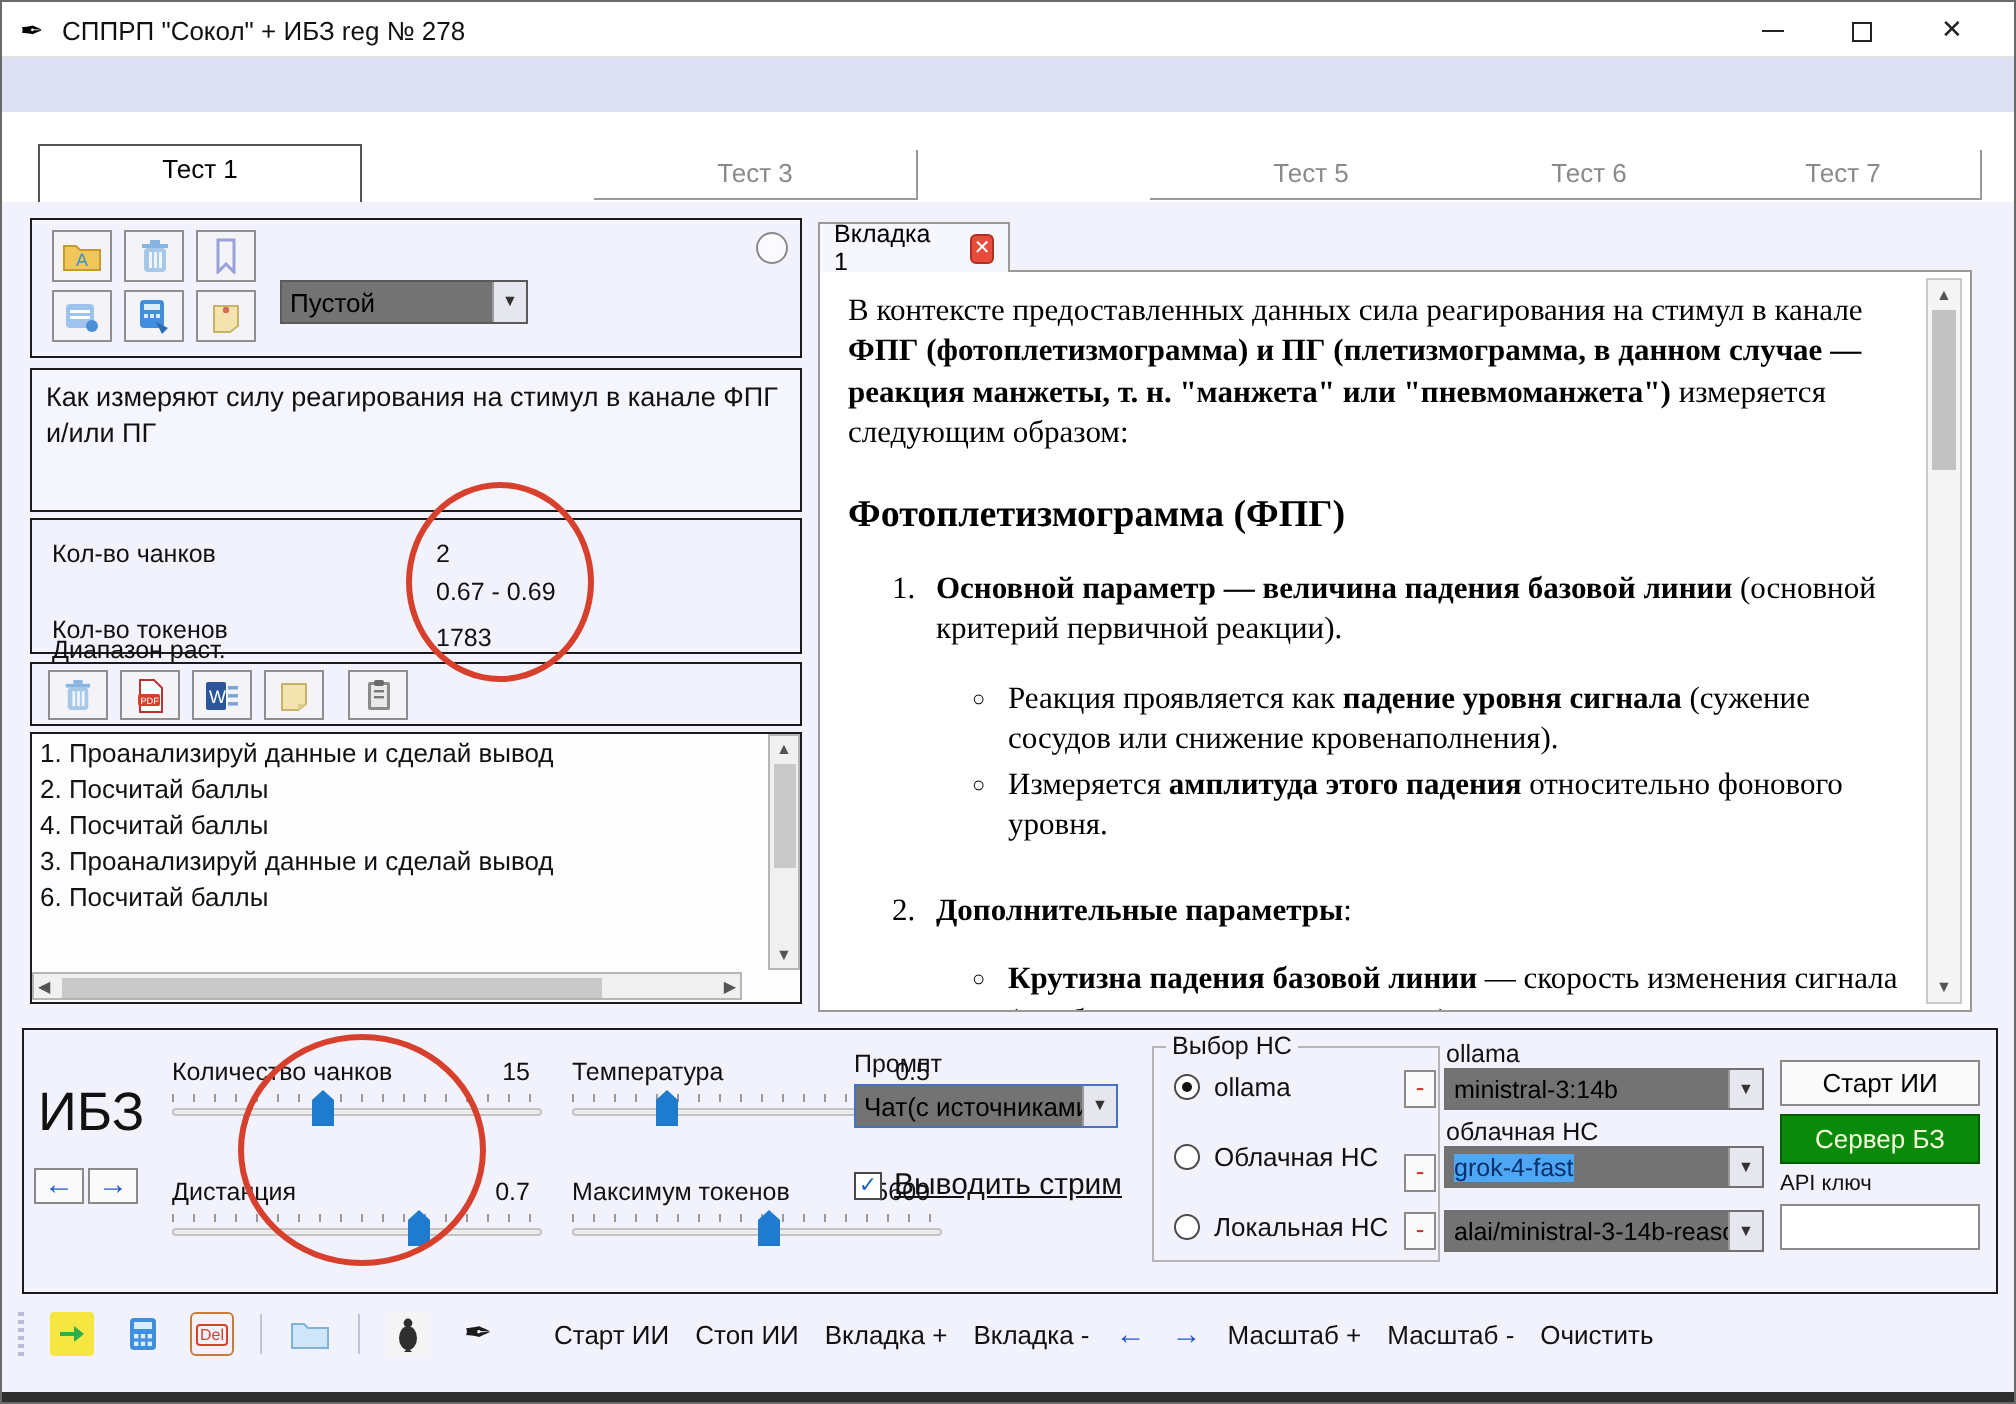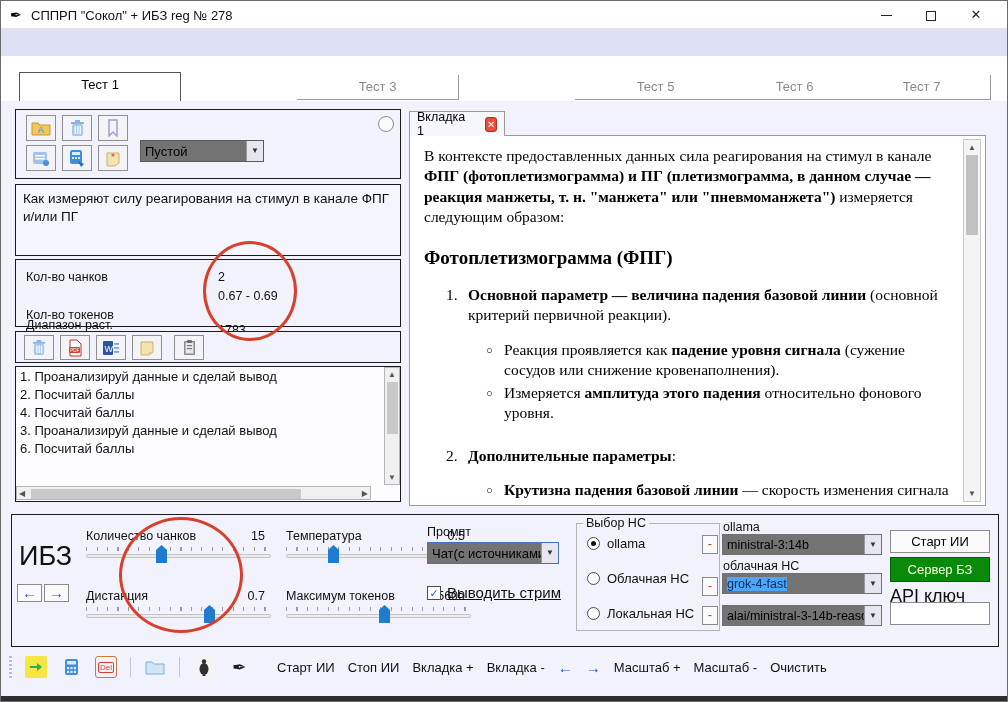--- a/index.html
+++ b/index.html
@@ -168,21 +168,21 @@
   <div class="abs box" style="left:14px;top:183px;width:386px;height:72px;padding:5px 7px;font-size:13.5px;line-height:1.35;color:#111;background:#f4f5fd;">
     <span>Как измеряют силу реагирования на стимул в канале ФПГ и/или ПГ</span>
   </div>
 
   <div class="abs box" style="left:14px;top:258px;width:386px;height:68px;">
     <span class="abs stat-label" style="left:10px;top:10px;">Кол-во чанков</span>
     <span class="abs stat-value" style="left:202px;top:10px;">2</span>
     <span class="abs stat-label" style="left:10px;top:42px;margin-top:16px;">Диапазон раст.</span>
     <span class="abs stat-value" style="left:202px;top:29px;">0.67 - 0.69</span>
     <span class="abs stat-label" style="left:10px;top:48px;">Кол-во токенов</span>
-    <span class="abs stat-value" style="left:202px;top:63px;">1783</span>
+    <span class="abs stat-value" style="left:202px;top:52px;">1783</span>
   </div>
 
   <div class="abs box" style="left:14px;top:330px;width:386px;height:32px;">
     <div class="abs icon-btn" style="left:8px;top:3px;width:30px;height:25px;">
       <svg width="14" height="17" viewBox="0 0 15 18">
           <rect x="2" y="5" width="11" height="12" rx="2" fill="#a8c8e8"></rect>
           <rect x="1" y="3" width="13" height="2" fill="#88b4e0"></rect>
           <rect x="5" y="1" width="5" height="2" fill="#88b4e0"></rect>
           <rect x="4.5" y="7" width="1.5" height="8" fill="#eef5fd"></rect>
           <rect x="7" y="7" width="1.5" height="8" fill="#eef5fd"></rect>
@@ -363,21 +363,21 @@
   </div>
 
   <div class="abs btn" style="left:701px;top:605px;width:16px;height:19px;color:#c0392b;line-height:16px;">-</div>
   <div class="abs combo" style="left:721px;top:604px;width:160px;height:21px;">
     <span class="val" style="font-size:12.5px;">alai/ministral-3-14b-reasoning</span>
     <span class="dd">▼</span>
   </div>
 
   <div class="abs btn" style="left:889px;top:529px;width:100px;height:23px;line-height:21px;">Старт ИИ</div>
   <div class="abs btn" style="left:889px;top:556px;width:100px;height:25px;line-height:23px;background:#0a8a0a;border:1px solid #055c05;color:#f7ffdf;">Сервер БЗ</div>
-  <span class="abs lbl" style="left:889px;top:585px;font-size:18px;">API ключ</span>
+  <span class="abs lbl" style="left:889px;top:585px;font-size:11px;">API ключ</span>
   <input class="abs" style="left: 889px; top: 601px; width: 100px; height: 23px; border: 1px solid rgb(138, 138, 138); background: rgb(255, 255, 255);" value="">
 
   <div class="abs ann" style="left:202px;top:240px;width:94px;height:100px;"></div>
   <div class="abs ann" style="left:118px;top:516px;width:124px;height:116px;"></div>
 
   <div class="abs" id="statusbar">
     <div class="grip"></div>
     <div class="tb-ic" style="background:#f5e642;border-radius:2px;">
       <svg width="14" height="12" viewBox="0 0 14 12">
           <path d="M1 5 h7 v-3 l5 4 -5 4 v-3 h-7 z" fill="#2eae4f"></path>

